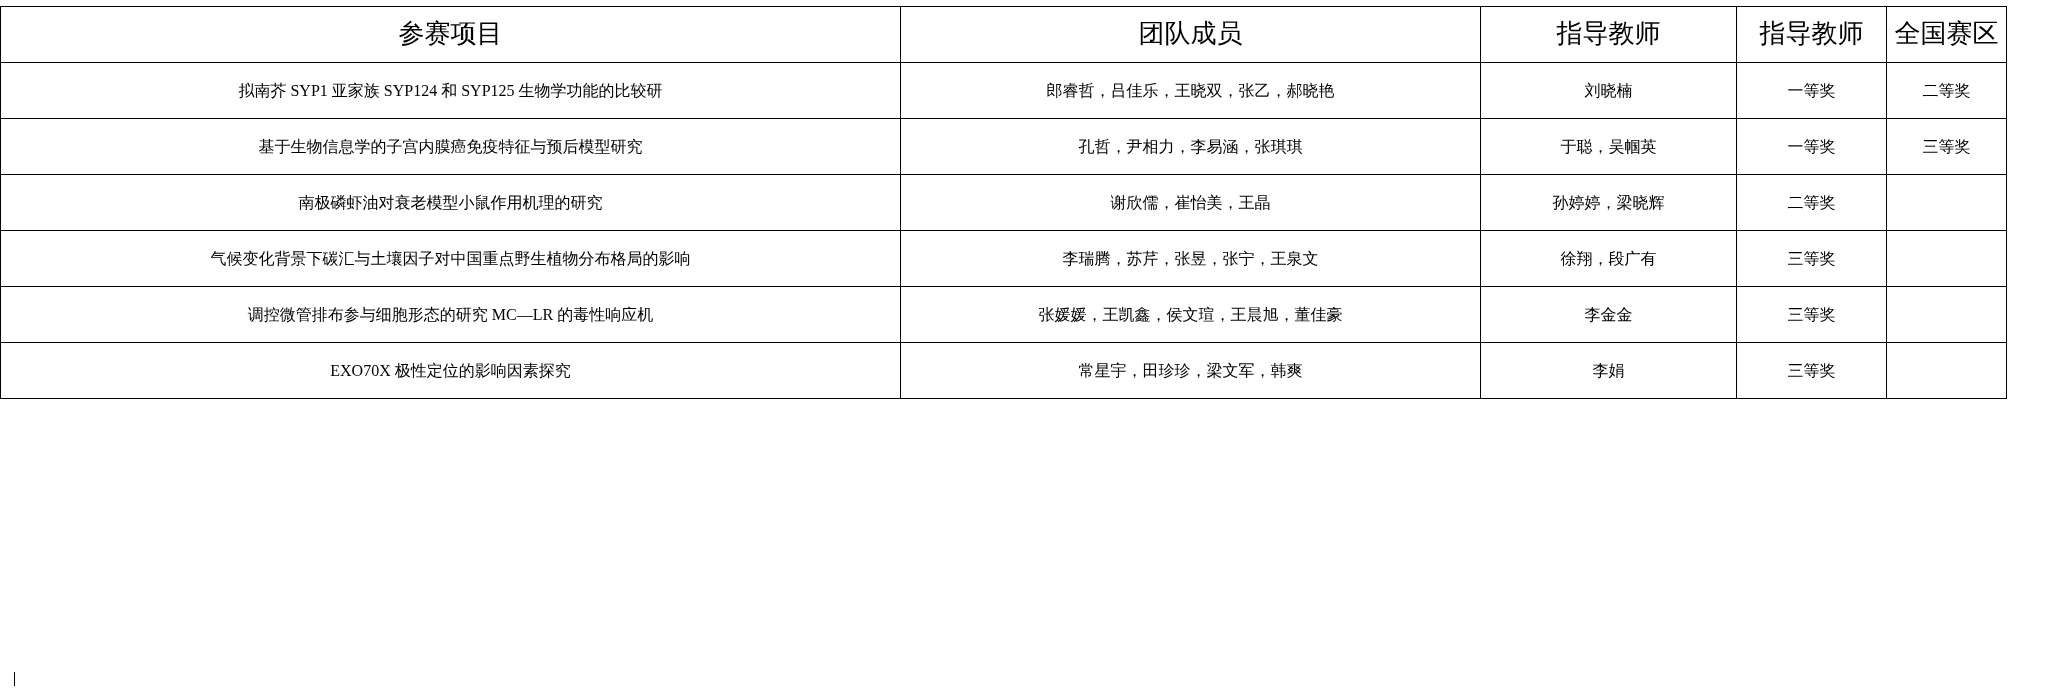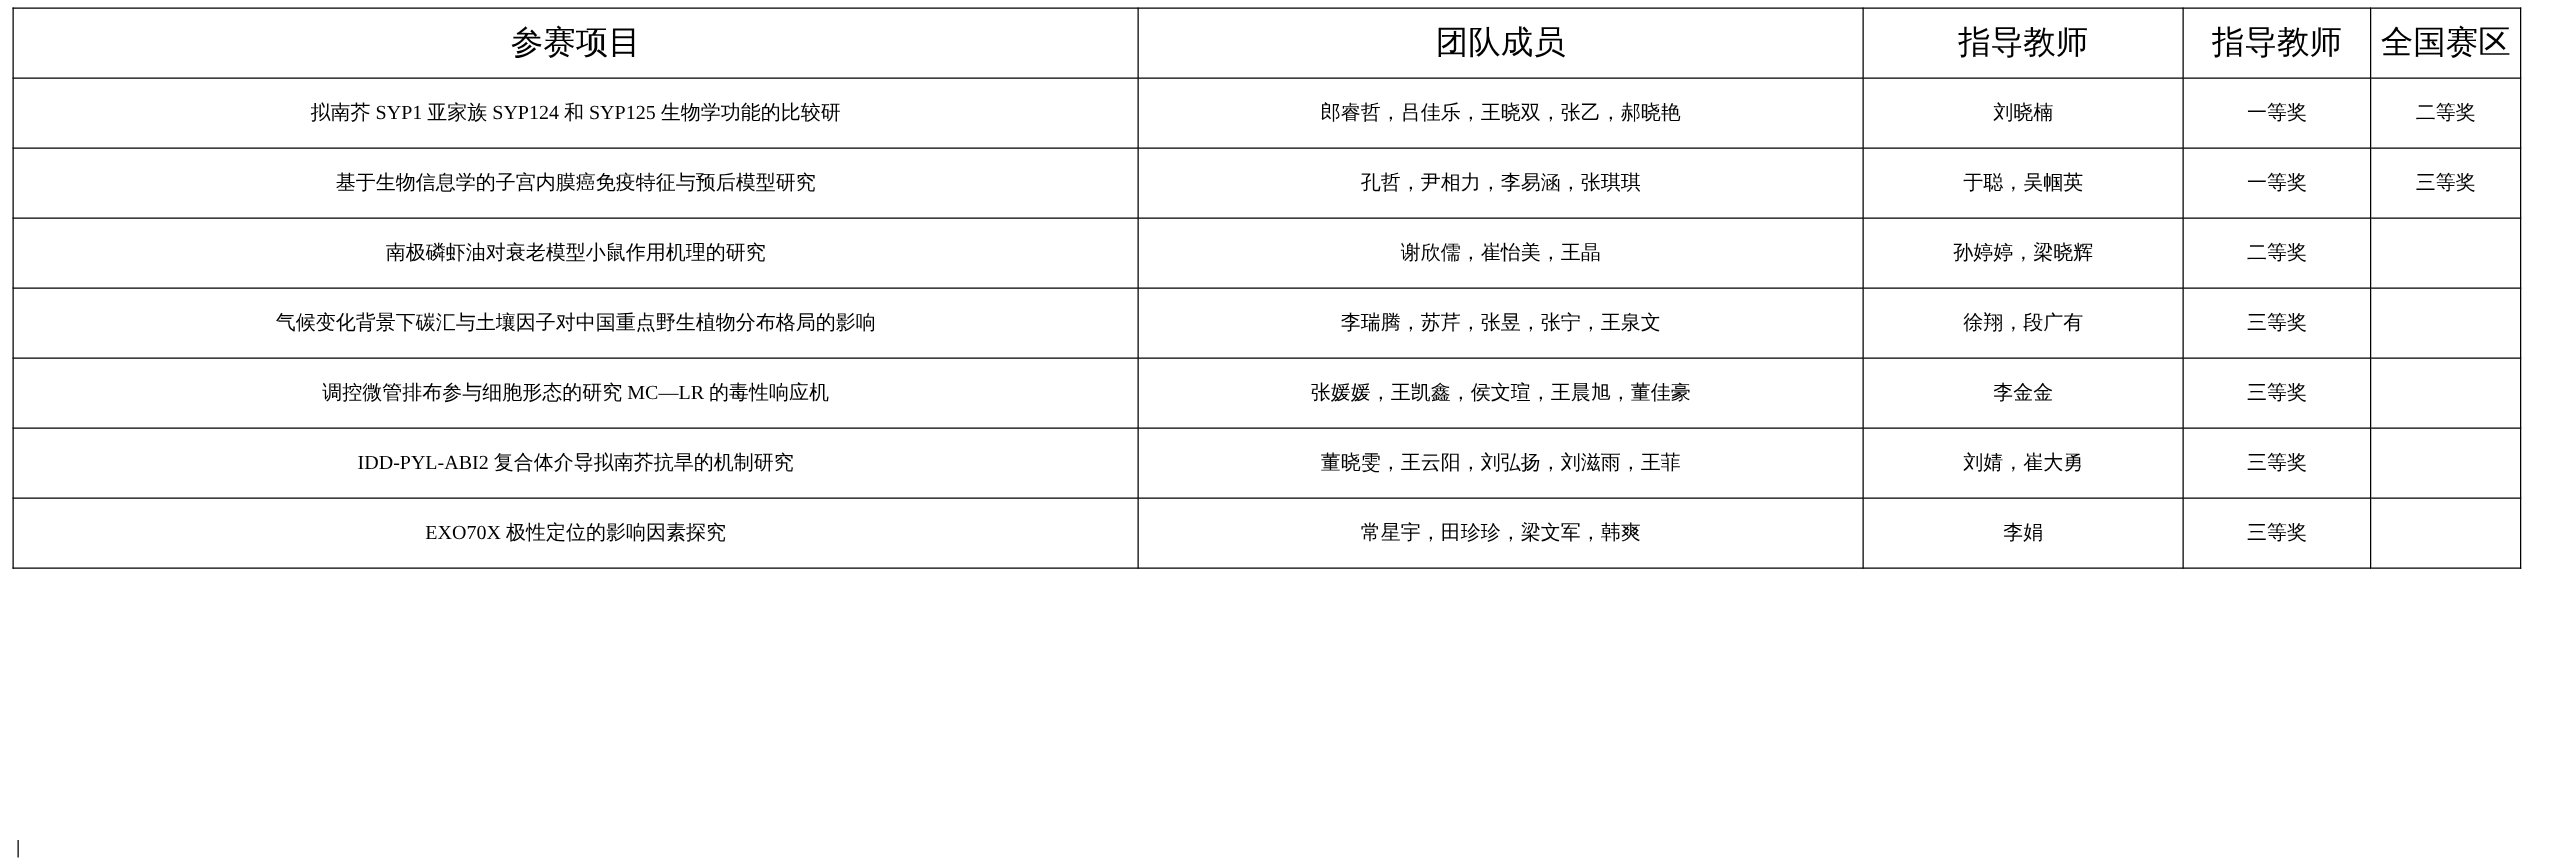--- a/index.html
+++ b/index.html
@@ -12,21 +12,21 @@
     height: 688px;
     font-family: "Liberation Serif", "DejaVu Serif", serif;
     color: #000000;
     overflow: hidden;
   }
   .page {
     position: relative;
     width: 1828px;
     height: 688px;
     box-sizing: border-box;
-    padding: 6px 10px 0 10px;
+    padding: 6px 10px 0 0;
   }
   table.award-table {
     border-collapse: collapse;
     table-layout: fixed;
     width: 2006px;
     margin: 0 auto;
   }
   table.award-table td,
   table.award-table th {
     border: 1px solid #000000;
@@ -111,27 +111,20 @@
         <td></td>
       </tr>
       <tr>
         <td>调控微管排布参与细胞形态的研究 MC—LR 的毒性响应机</td>
         <td>张媛媛，王凯鑫，侯文瑄，王晨旭，董佳豪</td>
         <td>李金金</td>
         <td>三等奖</td>
         <td></td>
       </tr>
       <tr>
-        <td>IDD-PYL-ABI2 复合体介导拟南芥抗旱的机制研究</td>
-        <td>董晓雯，王云阳，刘弘扬，刘滋雨，王菲</td>
-        <td>刘婧，崔大勇</td>
-        <td>三等奖</td>
-        <td></td>
-      </tr>
-      <tr>
         <td>EXO70X 极性定位的影响因素探究</td>
         <td>常星宇，田珍珍，梁文军，韩爽</td>
         <td>李娟</td>
         <td>三等奖</td>
         <td></td>
       </tr>
     </tbody>
   </table>
   <div class="footer-mark"></div>
 </div>

